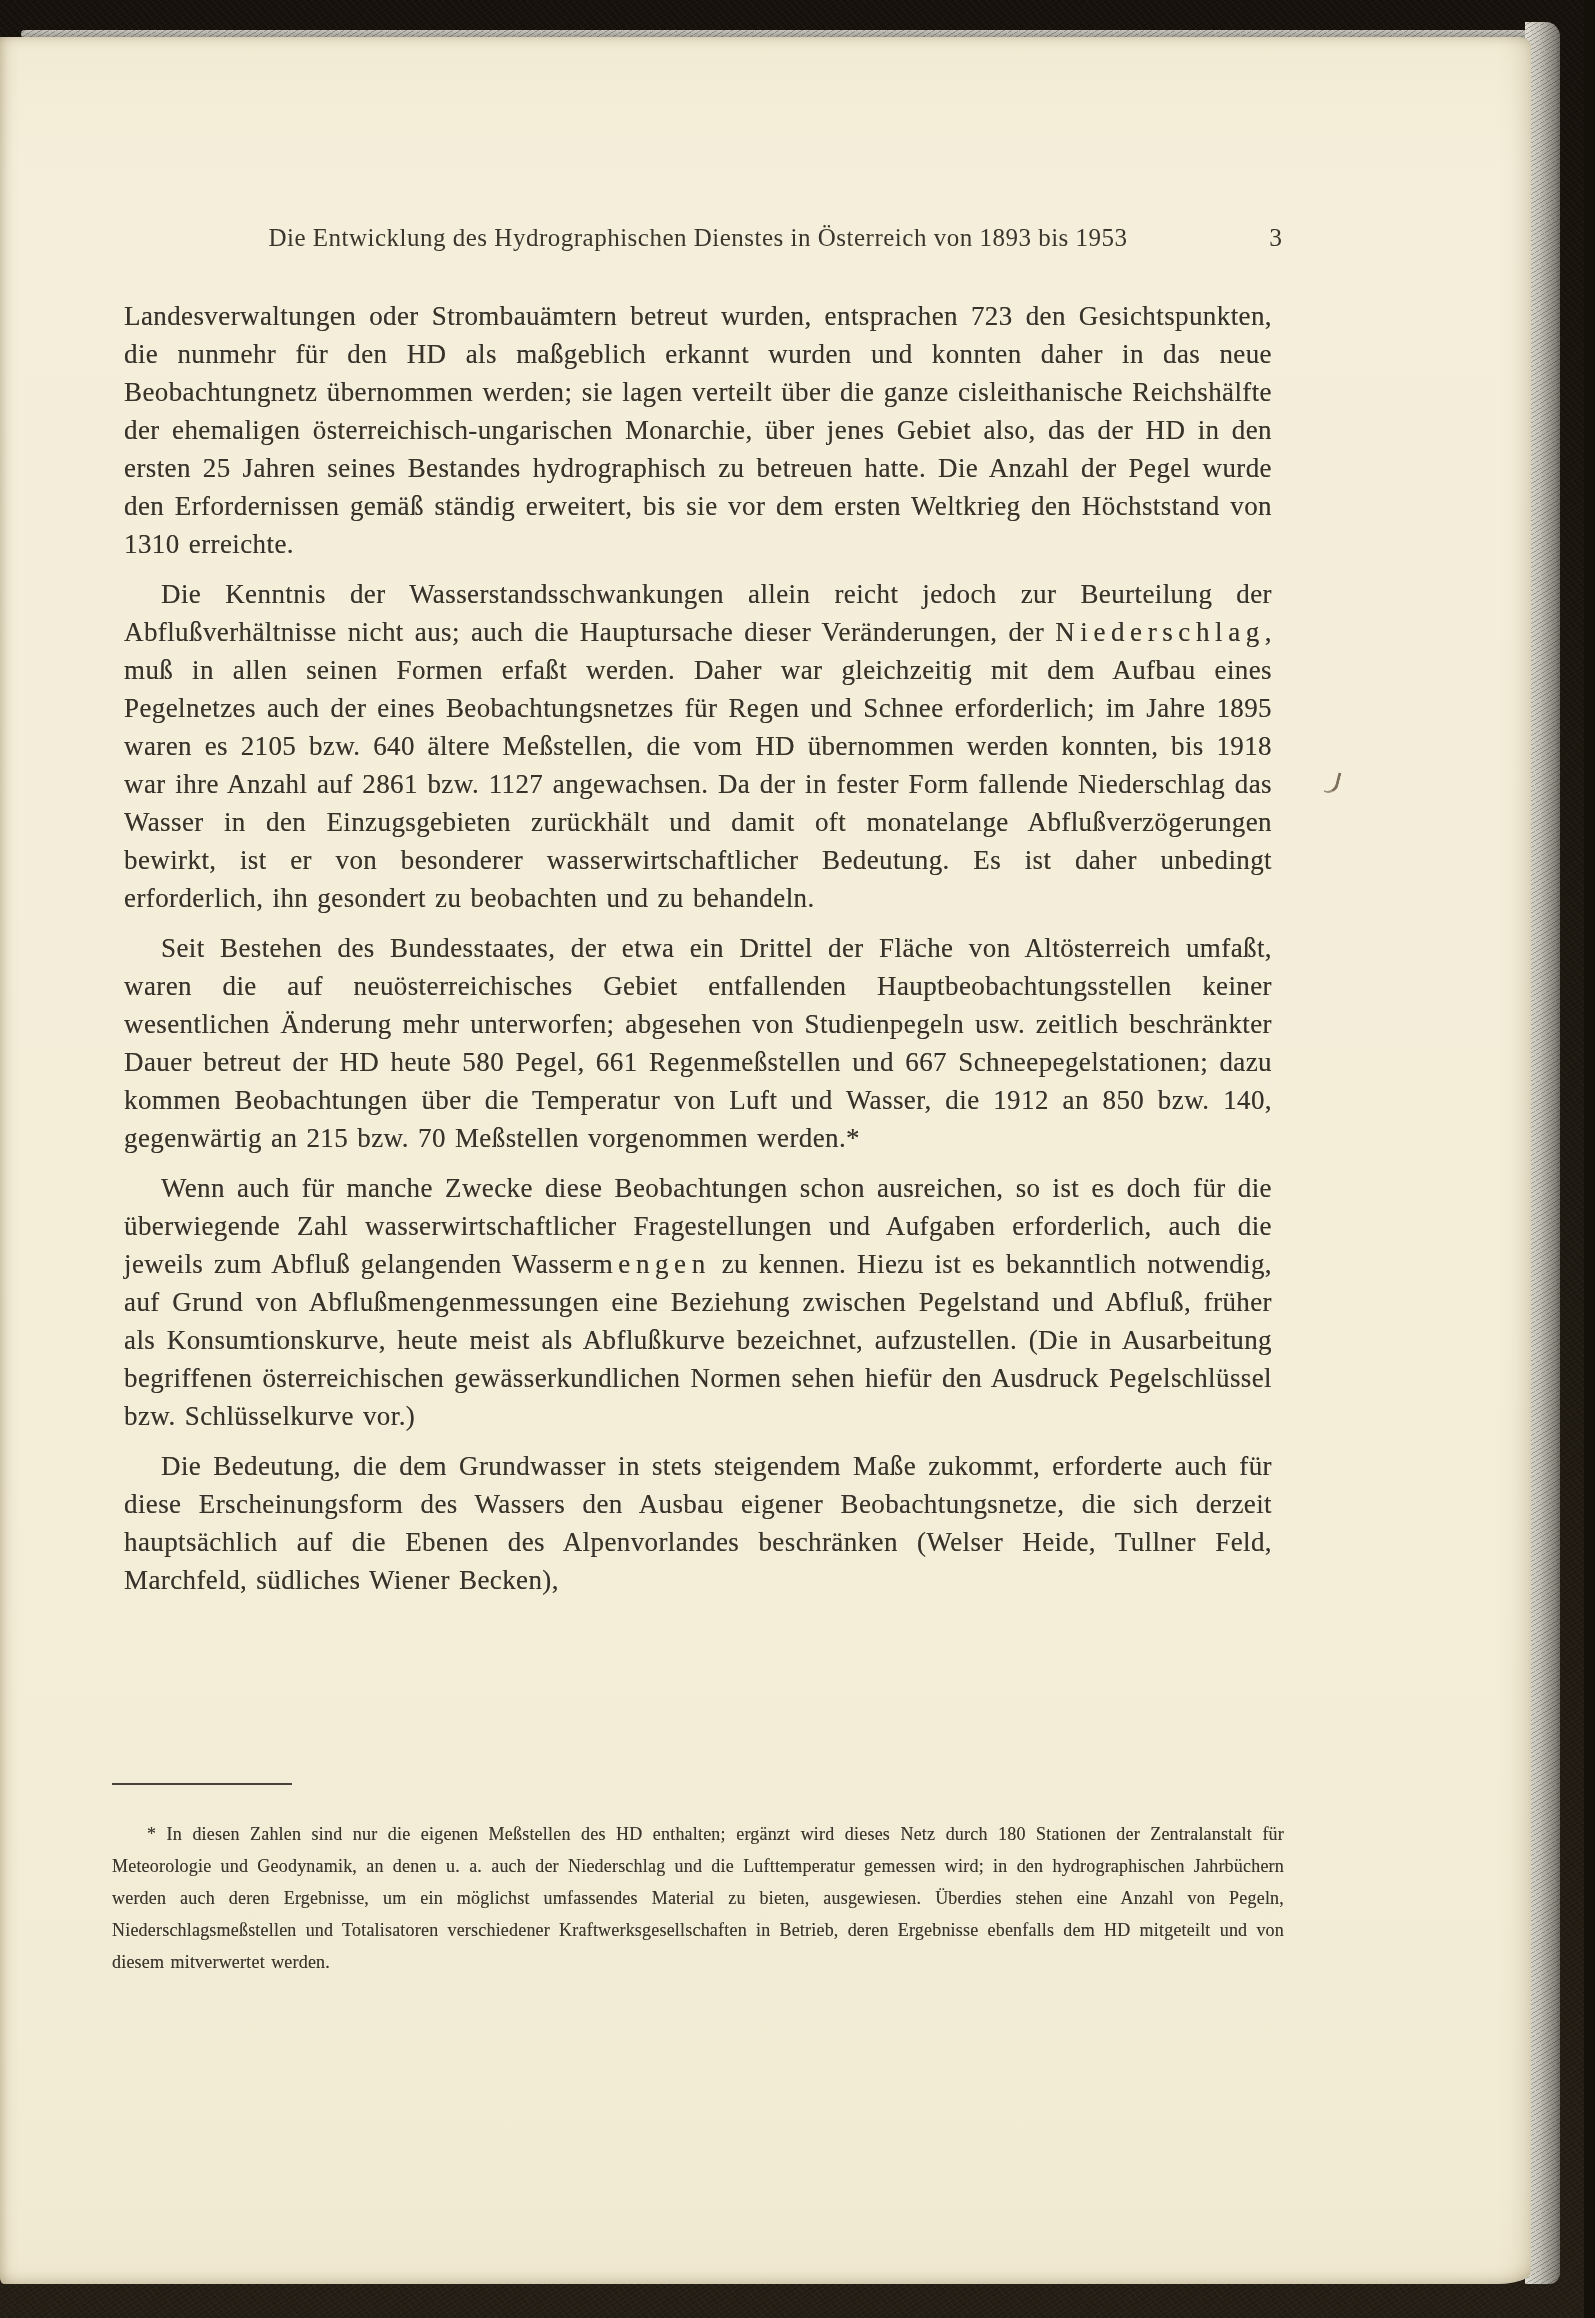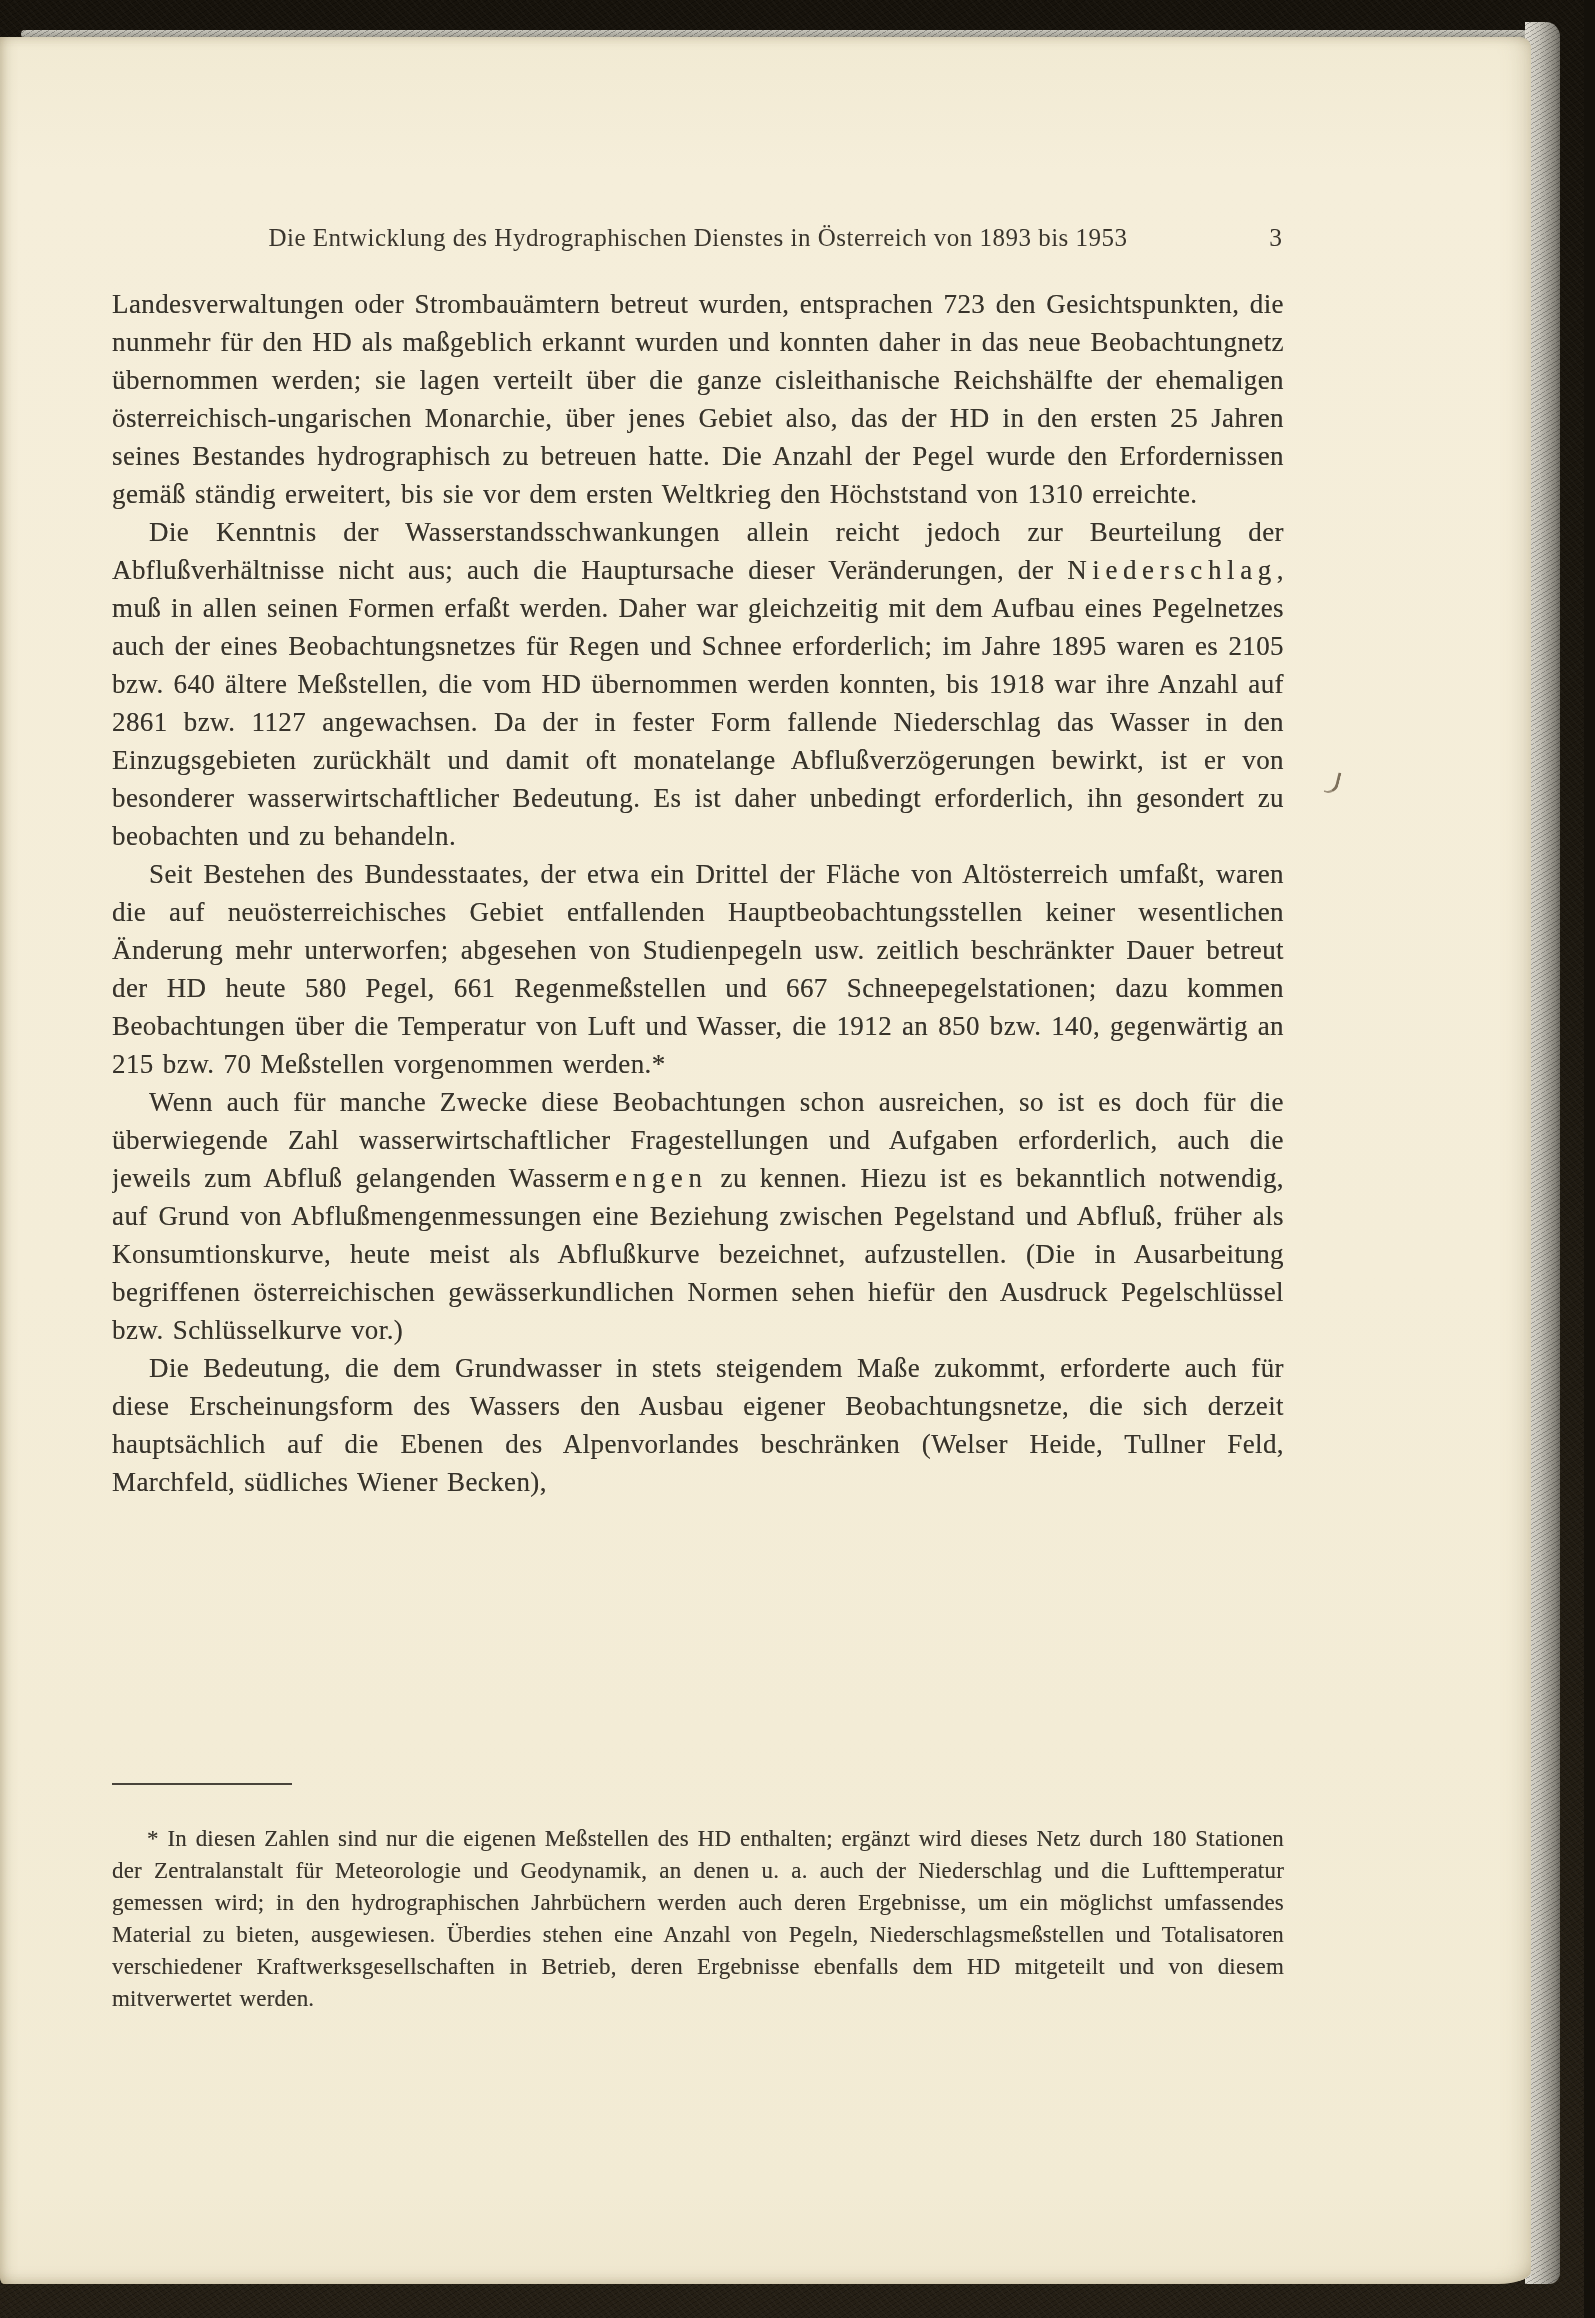--- a/index.html
+++ b/index.html
@@ -57,30 +57,30 @@
   .body-text {
     position: absolute; left: 112px; top: 248px; width: 1172px; height: 1482px;
     overflow: hidden;
     font-size: 27px; line-height: 38px;
     color: #37332b;
     text-align: justify;
     letter-spacing: 0.4px;
     word-spacing: 2px;
     text-shadow: 0 0 0.4px rgba(52,47,38,0.55);
   }
-  .body-text p { margin: 0; }
+  .body-text p { margin: 12px; }
   .body-text p.indent { text-indent: 37px; }
   .gesperrt { letter-spacing: 5.6px; }
   .footnote-rule {
     position: absolute; left: 112px; top: 1746px; width: 180px; height: 2.4px;
     background: #49443b;
   }
   .footnote {
     position: absolute; left: 112px; top: 1763px; width: 1172px;
-    font-size: 23px; line-height: 32px;
+    font-size: 18px; line-height: 32px;
     color: #3a352d;
     text-align: justify;
     text-indent: 35px;
     letter-spacing: 0.2px;
     word-spacing: 1.6px;
     text-shadow: 0 0 0.4px rgba(52,47,38,0.5);
   }
   .pen-mark {
     position: absolute; left: 1326px; top: 734px; width: 9.6px; height: 21px;
     border-right: 3.2px solid rgba(86,70,48,0.75);

